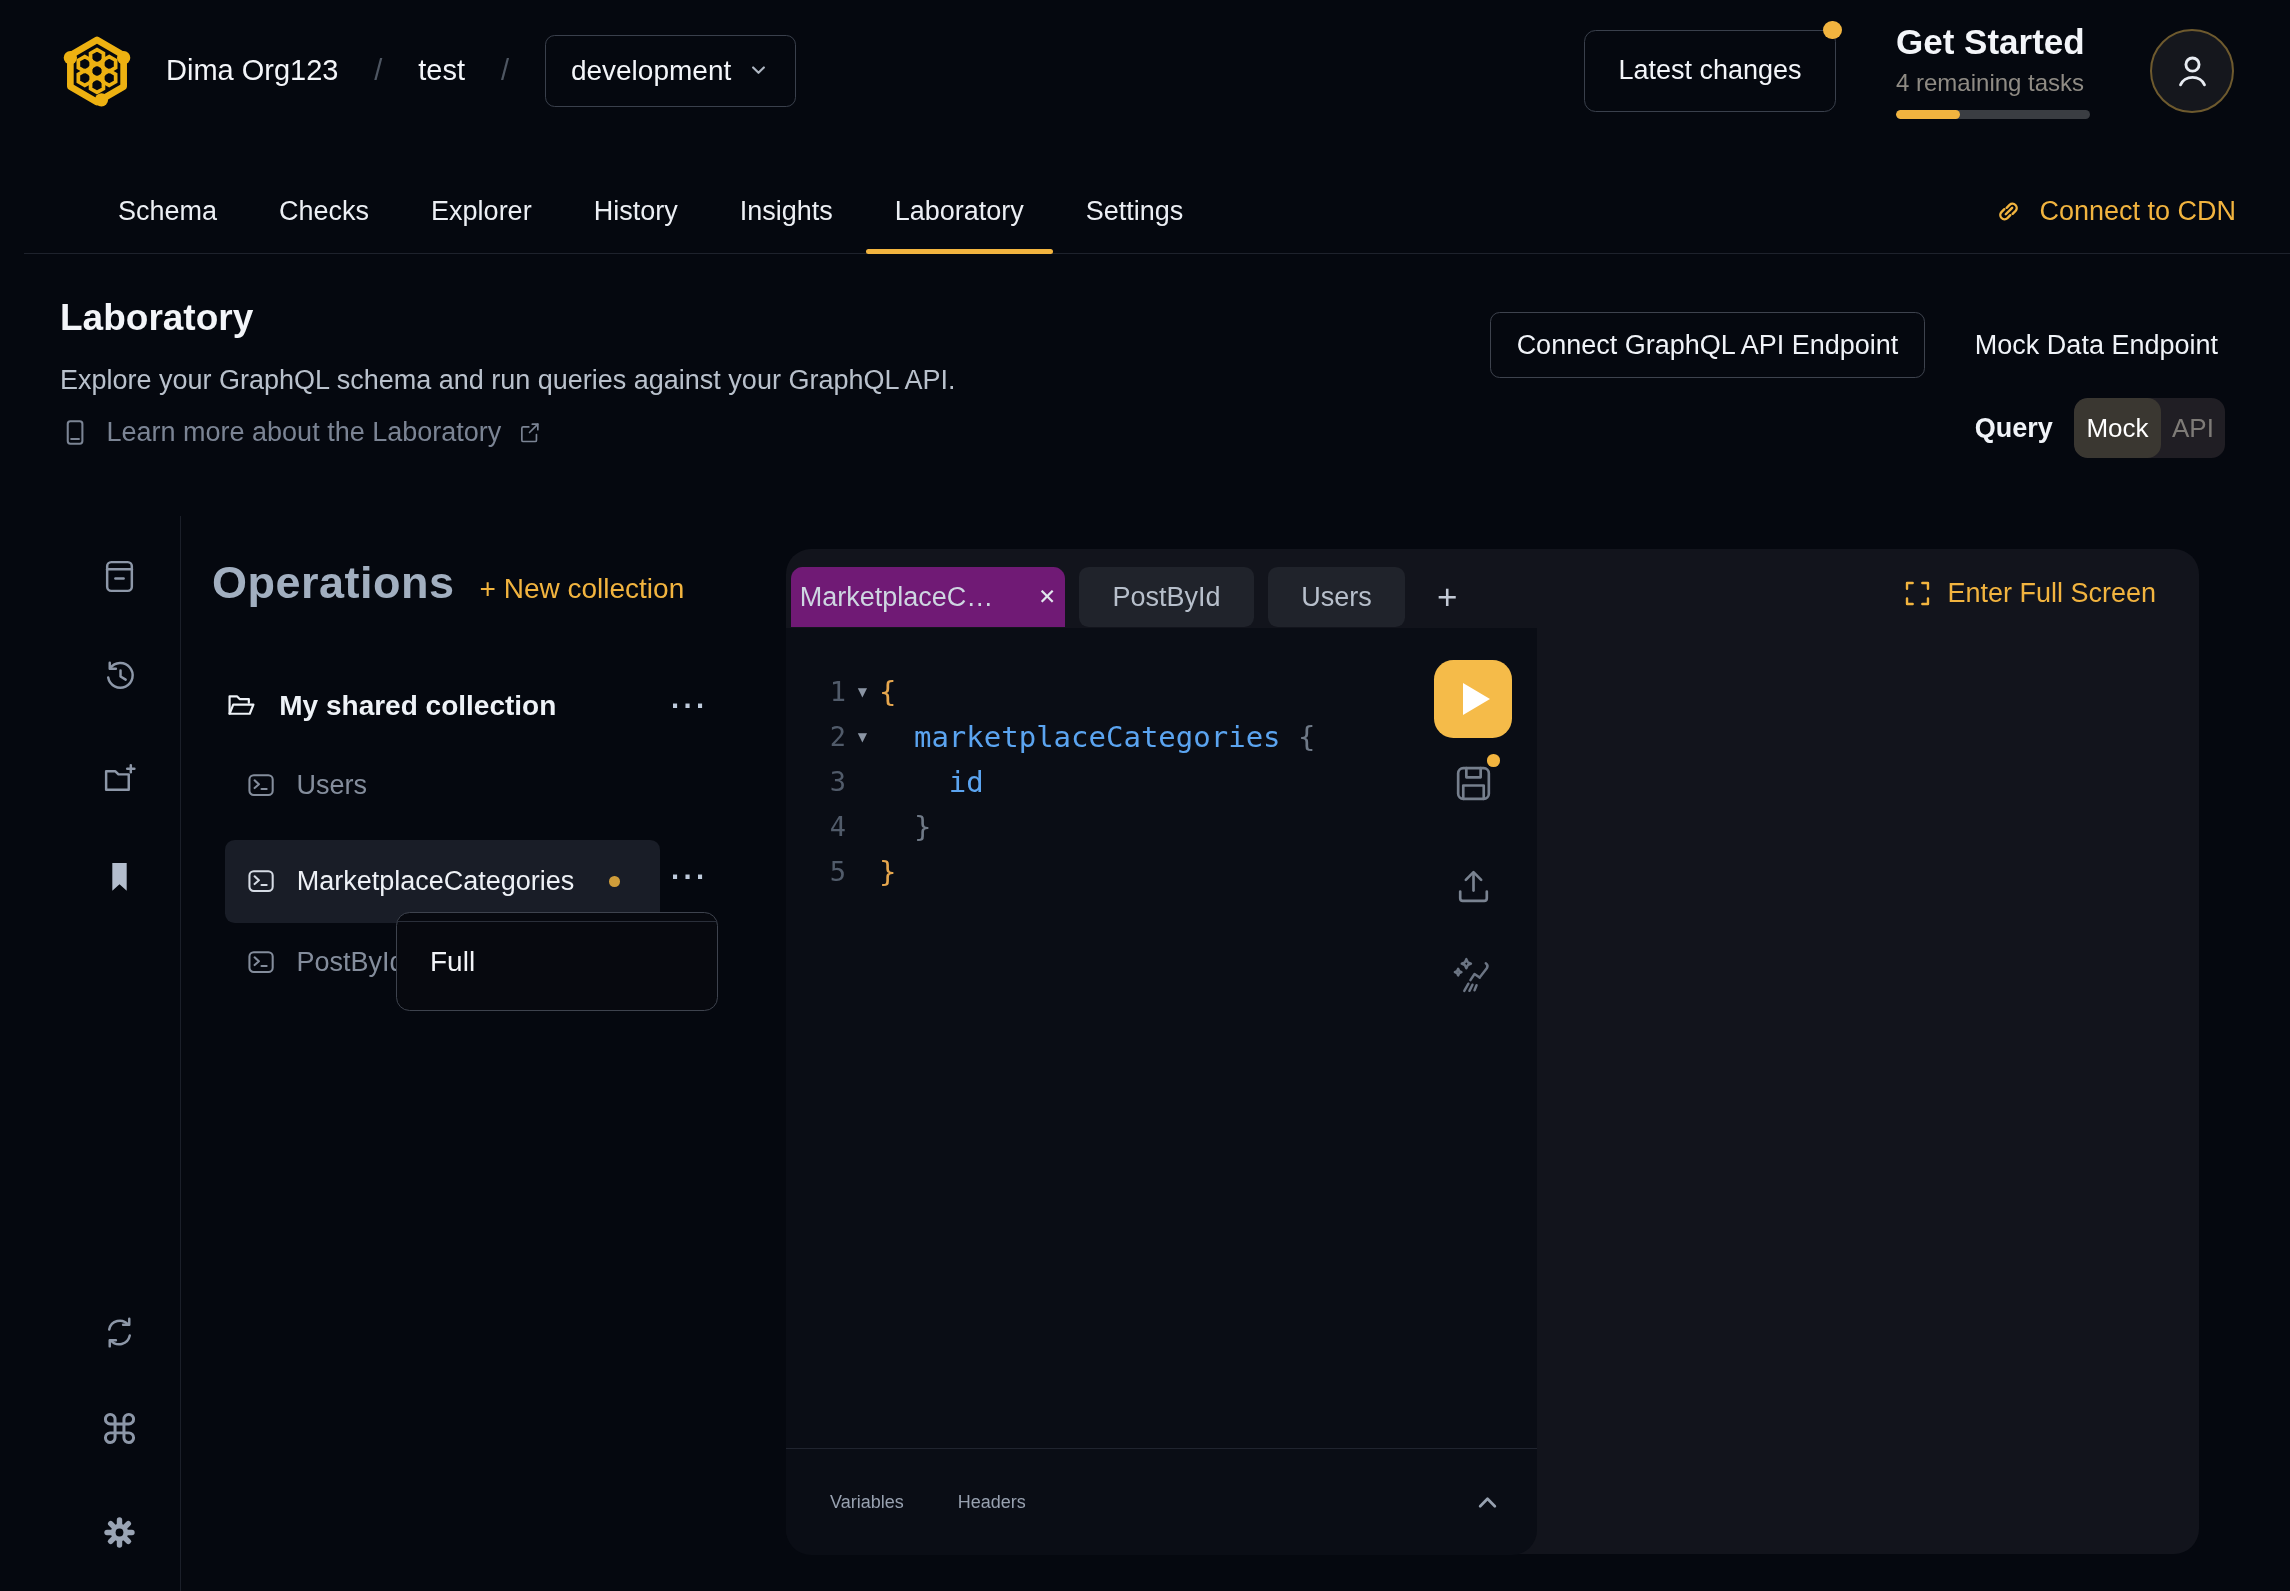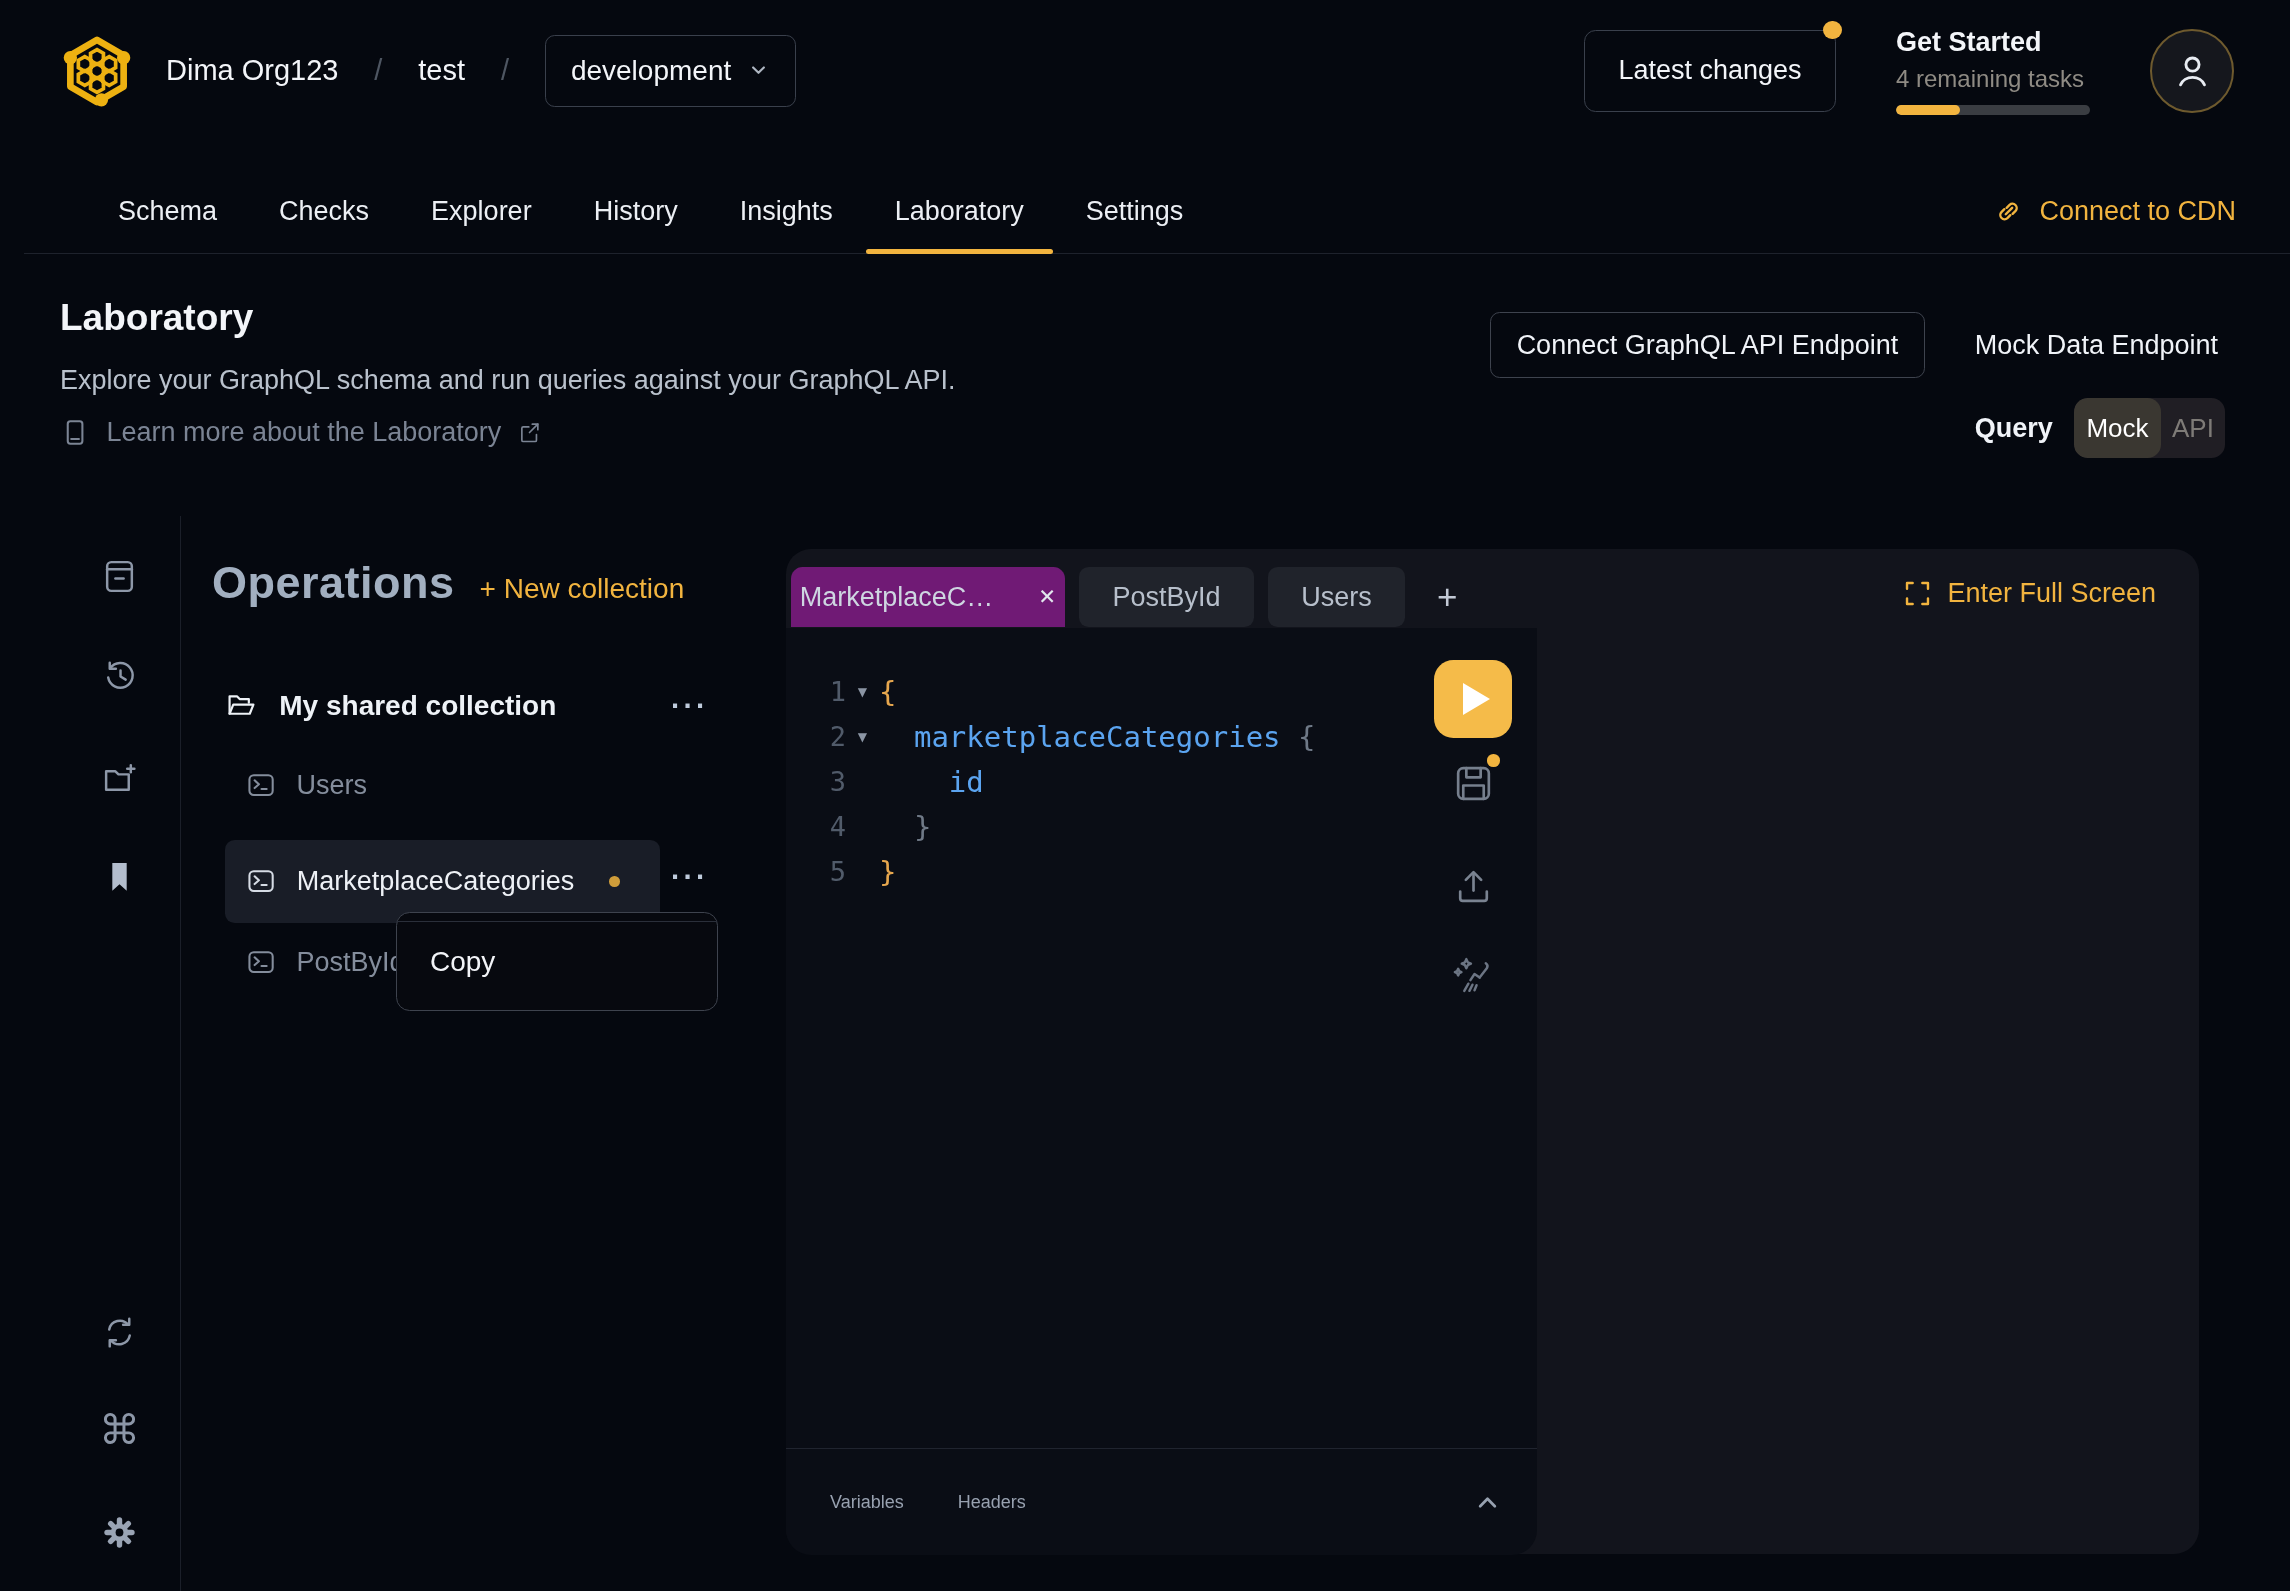--- a/index.html
+++ b/index.html
@@ -14,21 +14,21 @@
   .brand-group { display:flex; align-items:center; gap:32px; }
   .org-name, .graph-name { font-size:29px; font-weight:500; color:#f3f5f9; }
   .crumb-sep { font-size:29px; color:#4e5662; padding:0 3.9px; }
   .variant-btn { display:flex; align-items:center; gap:15.5px; padding:0 25px; height:70px;
                  border:1px solid #3a404c; border-radius:9.7px; font-size:28px; color:#f3f5f9; cursor:pointer; }
   .header-right { margin-left:auto; display:flex; align-items:center; gap:60px; }
   .latest-btn { position:relative; width:250px; height:80px; border:1px solid #3a404c; border-radius:11.6px;
                 font-size:27px; color:#f3f5f9; display:flex; align-items:center; justify-content:center; cursor:pointer; }
   .latest-dot { position:absolute; right:-6.8px; top:-9.7px; width:18.4px; height:18.4px; border-radius:50%; background:#f2b43f; }
   .get-started { width:194px; }
-  .gs-title { font-size:27px; font-weight:700; color:#f3f5f9; }
+  .gs-title { font-size:35px; font-weight:700; color:#f3f5f9; }
   .gs-sub { margin-top:6.8px; font-size:24px; color:#8f8b84; }
   .gs-bar { margin-top:12.6px; height:9.7px; border-radius:4.9px; background:#3a3d42; overflow:hidden; }
   .gs-fill { width:33%; height:100%; background:#f2b43f; border-radius:4.9px; }
   .avatar { width:80px; height:80px; border-radius:50%; background:#15171d; border:2.9px solid #6e5a2e;
             display:flex; align-items:center; justify-content:center; cursor:pointer; }
 
   
   .nav { position:absolute; top:169px; left:0; right:0; height:85px; border-bottom:1px solid #1e222c;
          display:flex; align-items:stretch; padding-left:94px; gap:62px; box-sizing:border-box;margin-left:24px; }
   .nav-tab { display:flex; align-items:center; font-size:27px; color:#eceff4; position:relative; cursor:pointer; }
@@ -339,21 +339,21 @@
         <rect x="4" y="6" width="27" height="23" rx="5"></rect>
           <path d="M10 12l5 4.5L10 21"></path>
           <path d="M18 22h6"></path>
       </svg>
     </span>
     <span>PostById</span>
   </div>
 
   <div class="ctx-menu">
     <div class="ctx-div"></div>
-    <div class="ctx-item small">Copy</div>
+    <div class="ctx-item small">Full</div>
   </div>
 
   <div class="panel">
     <div class="tabs">
       <div class="etab active">
         <span>MarketplaceC…</span>
         <span class="etab-close">✕</span>
       </div>
       <div class="etab">PostById</div>
       <div class="etab">Users</div>

